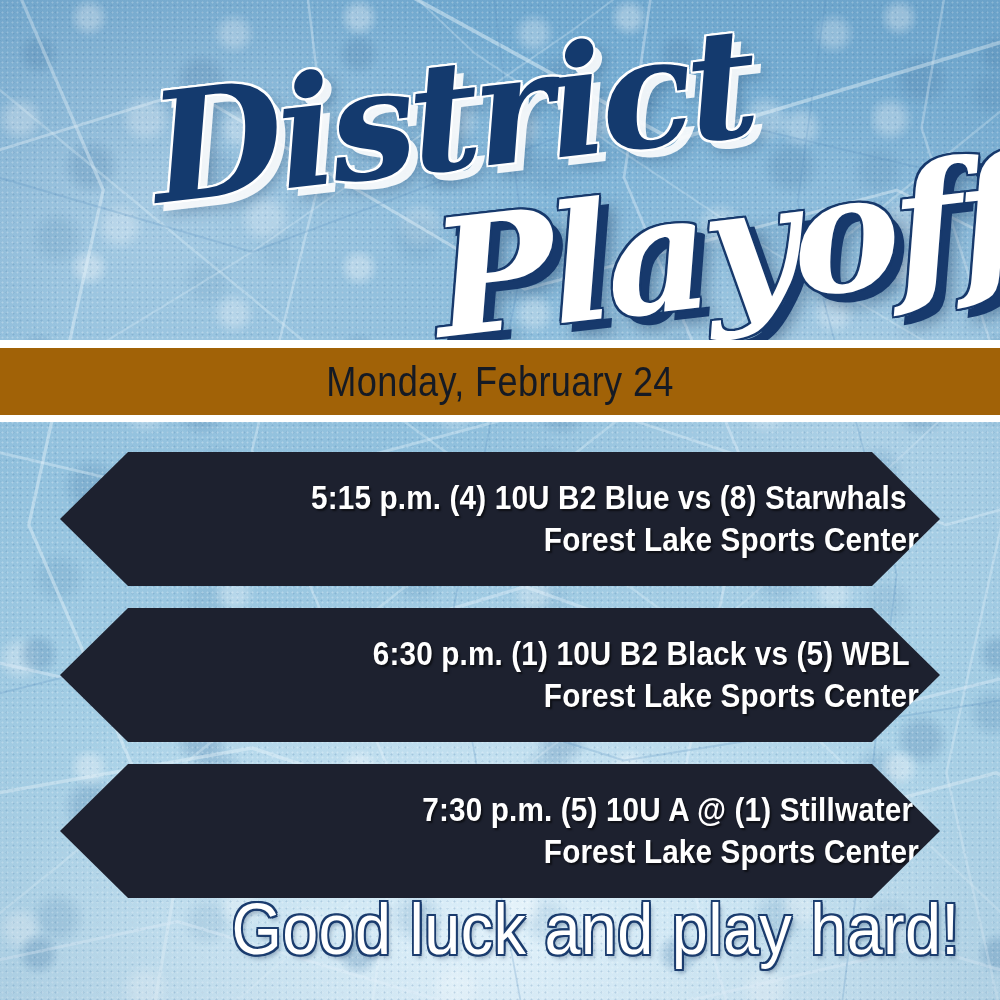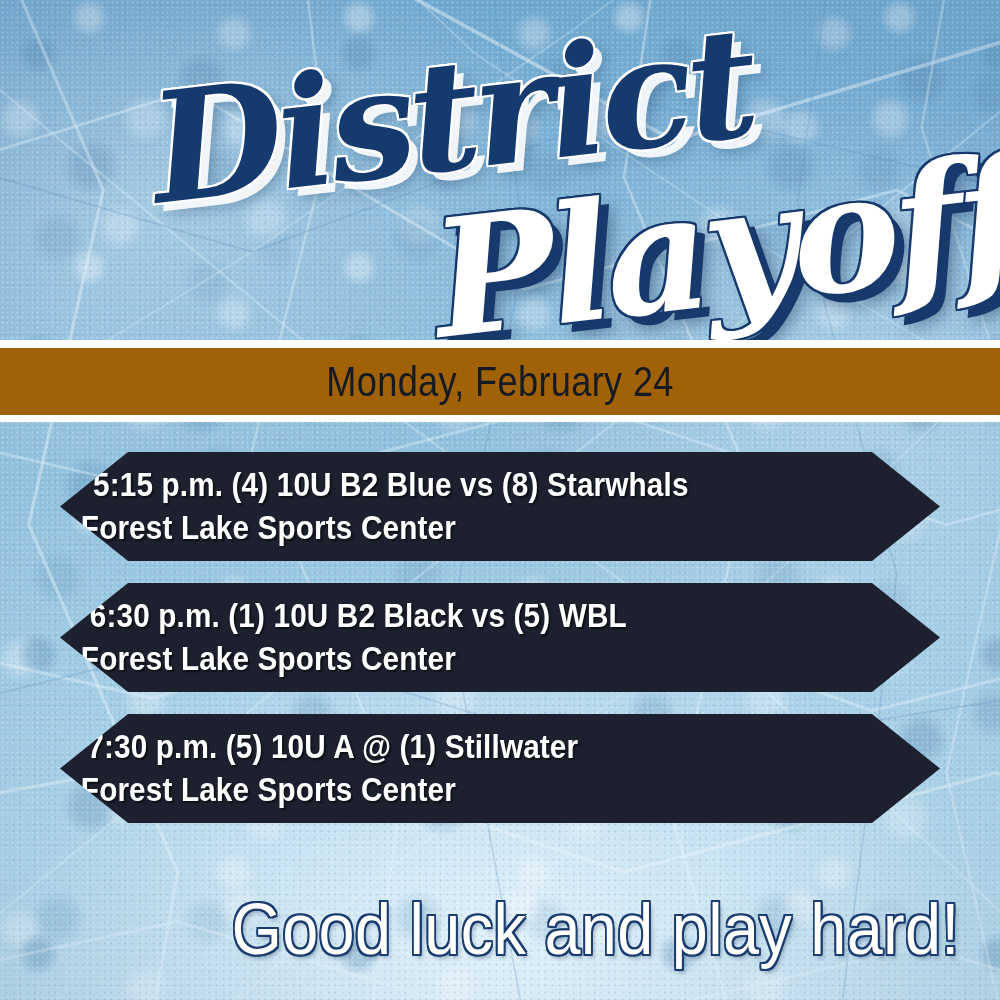--- a/index.html
+++ b/index.html
@@ -150,26 +150,26 @@
     white-space: nowrap;
   }
 
   
   .games { position: absolute; left: 0; right: 0; top: 452px; }
 
   .game-banner {
     position: relative;
     width: 880px;
     margin: 0 auto 22px auto;
-    height: 109px;
+    height: 134px;
     background: #1d212f;
     clip-path: polygon(68px 0, 812px 0, 880px 50%, 812px 100%, 68px 100%, 0 50%);
     display: flex;
     flex-direction: column;
-    align-items: flex-start;
+    align-items: flex-end;
     justify-content: center;
     filter: drop-shadow(0 3px 4px rgba(20,40,70,.45));
   }
 
   .game-line {
     font-family: "Liberation Sans Narrow", "Liberation Sans", sans-serif;
     font-weight: bold;
     font-size: 33px;
     color: #ffffff;
     white-space: nowrap;

